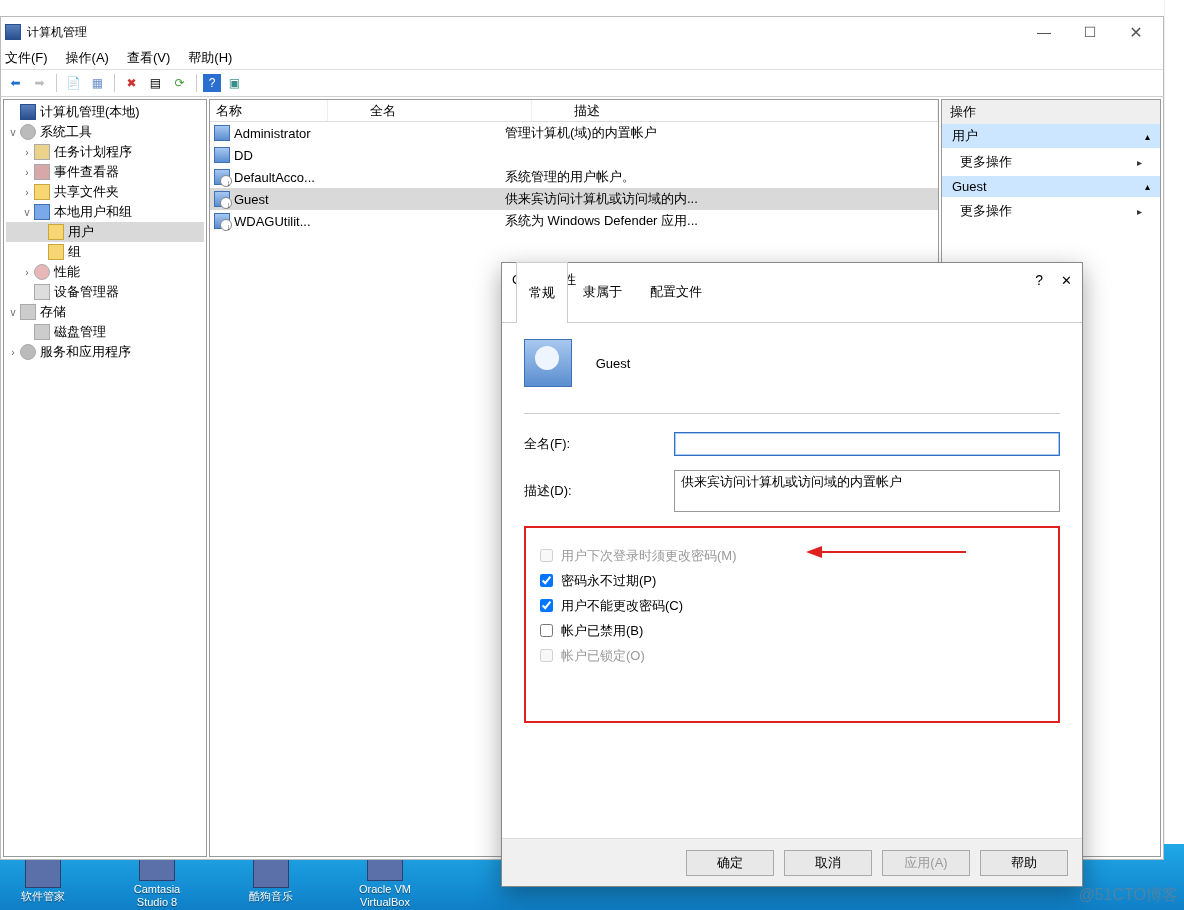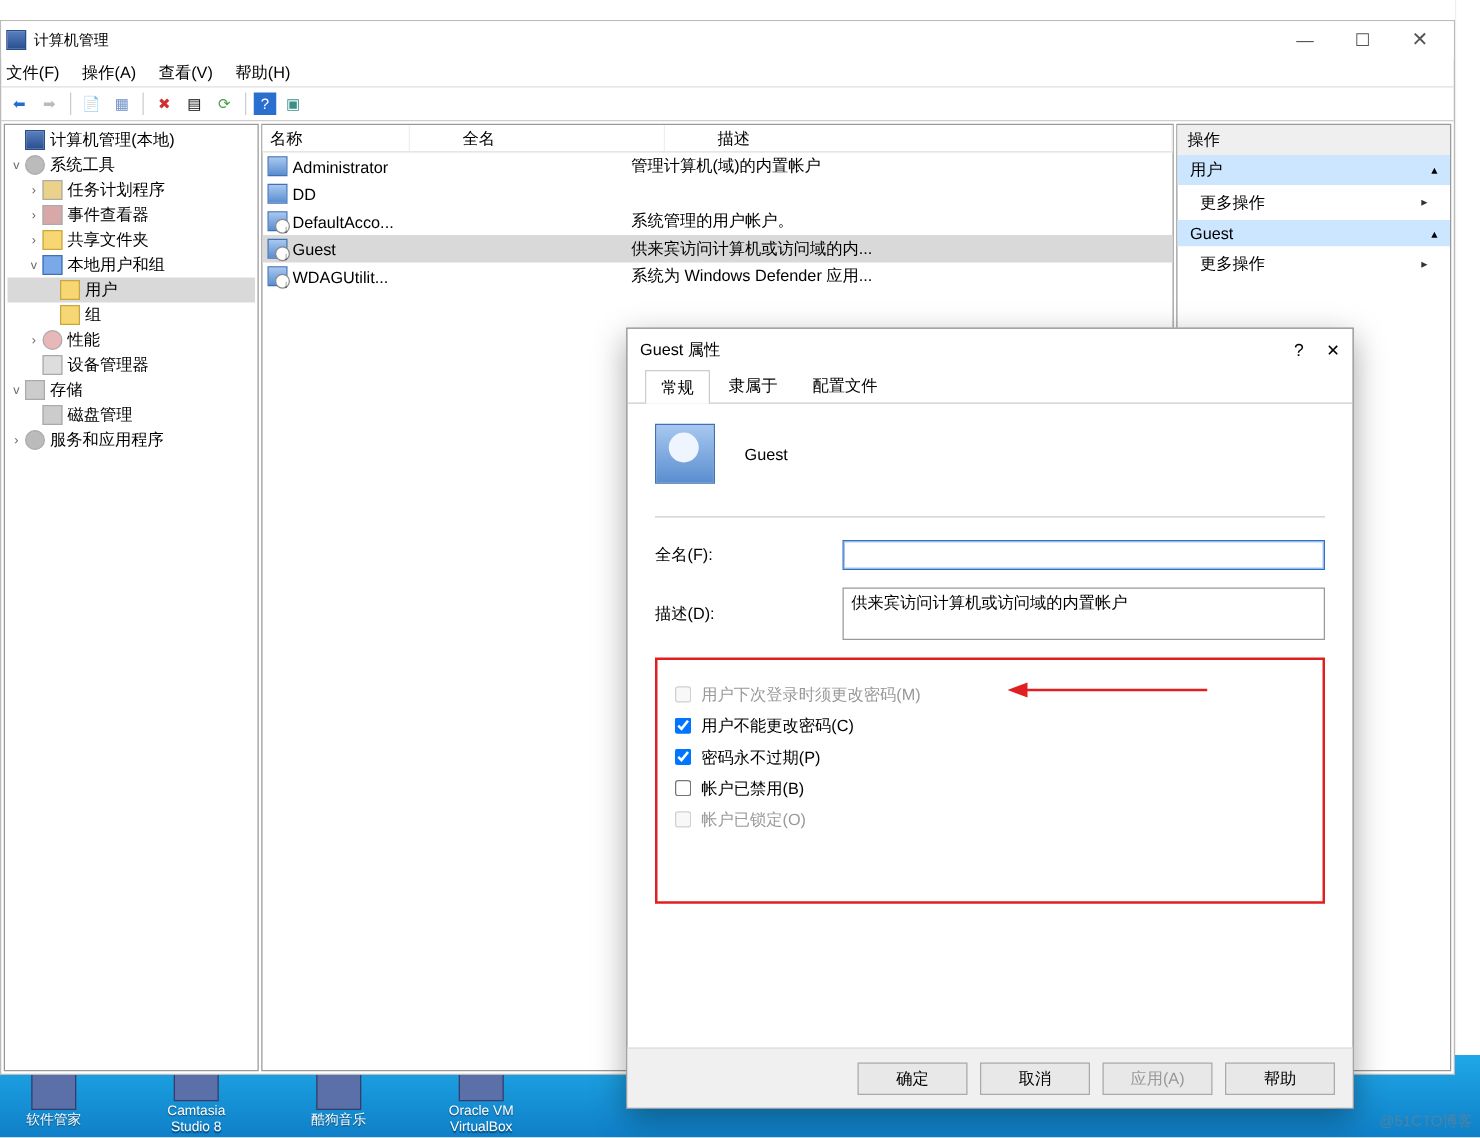--- a/index.html
+++ b/index.html
@@ -45,21 +45,21 @@
   .asub { background:#cde6ff; padding:3px 10px; display:flex; align-items:center; justify-content:space-between; }
   .asub .tri { font-size:10px; }
   .amore { padding:5px 18px; display:flex; justify-content:space-between; align-items:center;gap:44px; }
   .amore .tri { font-size:10px; color:#333; }
   
   .dialog { position:absolute; left:501px; top:262px; width:582px; height:625px; background:#fff; border:1px solid #888; box-shadow:0 8px 24px rgba(0,0,0,.35); }
   .dtitle { height:34px; display:flex; align-items:center; padding:0 10px; font-size:13px; }
   .dtitle .sp { flex:1; }
   .dtitle .help { margin-right:18px; font-size:14px; }
   .dtabs { height:26px; display:flex; align-items:flex-end; padding:0 14px; border-bottom:1px solid #ccc; font-size:13px; }
-  .dtab { padding:4px 12px; border:1px solid transparent; border-bottom:none; margin-right:2px; }
+  .dtab { padding:21px 12px; border:1px solid transparent; border-bottom:none; margin-right:2px; }
   .dtab.act { background:#fff; border-color:#ccc; position:relative; top:1px; }
   .dbody { padding:16px 22px; font-size:13px; }
   .usericon { width:48px; height:48px; display:inline-block; vertical-align:middle; background:linear-gradient(#a8c8f0,#5a8ed0); border:1px solid #3f72b5; margin-right:20px; position:relative; }
   .usericon::after { content:""; position:absolute; left:10px; top:6px; width:24px; height:24px; background:#eef5ff; border-radius:50%; }
   .dname { display:inline-block; vertical-align:middle; font-size:13px; }
   .hr { border:none; border-top:1px solid #ccc; margin:26px 0 18px; }
   .frow { display:flex; align-items:center; margin-bottom:14px; }
   .flab { width:150px; }
   .fld { flex:1; height:24px; border:1px solid #7a9ccf; padding:2px 6px; font-size:13px; }
   .fld.foc { border-color:#2f6fc4; box-shadow:inset 0 0 0 1px #a8c8f0; }
@@ -69,21 +69,21 @@
   .chk input { margin-right:8px; }
   .chk.dis { color:#999; }
   .arrow { position:absolute; left:280px; top:14px; }
   .dbtns { position:absolute; left:0; right:0; bottom:0; height:48px; background:#f0f0f0; border-top:1px solid #ddd; display:flex; align-items:center; justify-content:flex-end; padding:0 14px; gap:10px; }
   .dbtn { min-width:88px; height:26px; background:#e8e8e8; border:1px solid #aaa; font-size:13px; }
   .dbtn:disabled { color:#999; }
   
   .deskbar { position:absolute; left:0; right:0; bottom:0; height:66px; background:linear-gradient(#1fa8e8,#0f7fc8); display:flex; align-items:center; padding:0 8px; gap:44px; }
   .dicon { width:70px; text-align:center; color:#fff; font-size:11px; line-height:13px; text-shadow:0 1px 1px rgba(0,0,0,.5); }
   .dicon .ii { width:36px; height:36px; margin:0 auto 2px; background:#5b6fa8; border:1px solid #2d3f6a; }
-  .watermark { position:absolute; right:6px; bottom:4px; font-size:12px; color:rgba(128,128,128,.55); }
+  .watermark { position:absolute; right:6px; bottom:4px; font-size:16px; color:rgba(128,128,128,.55); }
   .rightedge { position:absolute; right:0; top:0; width:20px; height:844px; background:#fff; border-left:1px solid #eee; font-size:14px; color:#333; overflow:hidden; padding-top:38px; line-height:40px; text-align:center; }
 </style>
 </head>
 <body>
 
 <div class="deskbar">
   <div class="dicon">
       <div class="ii"></div>
       <div>软件管家</div>
     </div>
@@ -292,25 +292,25 @@
       <svg class="arrow" width="160" height="20">
         <line x1="160" y1="10" x2="10" y2="10" stroke="#e02020" stroke-width="2"></line>
         <polygon points="0,10 16,4 16,16" fill="#e02020"></polygon>
       </svg>
       <label class="chk dis">
           <input type="checkbox" disabled="" style="">
           <span>用户下次登录时须更改密码(M)</span>
         </label>
       <label class="chk">
           <input type="checkbox" checked="" style="">
-          <span>用户不能更改密码(C)</span>
+          <span>密码永不过期(P)</span>
         </label>
       <label class="chk">
           <input type="checkbox" checked="" style="">
-          <span>密码永不过期(P)</span>
+          <span>用户不能更改密码(C)</span>
         </label>
       <label class="chk">
           <input type="checkbox" style="">
           <span>帐户已禁用(B)</span>
         </label>
       <label class="chk dis">
           <input type="checkbox" disabled="" style="">
           <span>帐户已锁定(O)</span>
         </label>
     </div>

